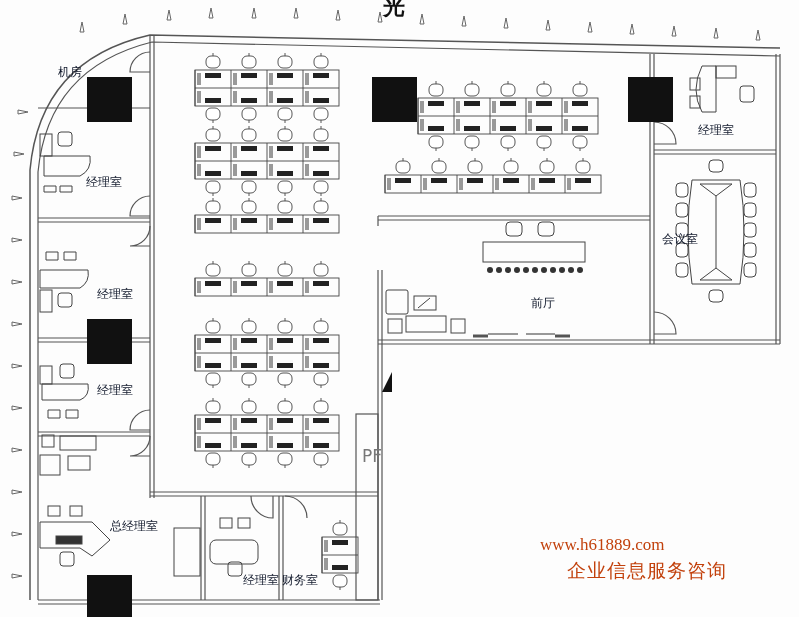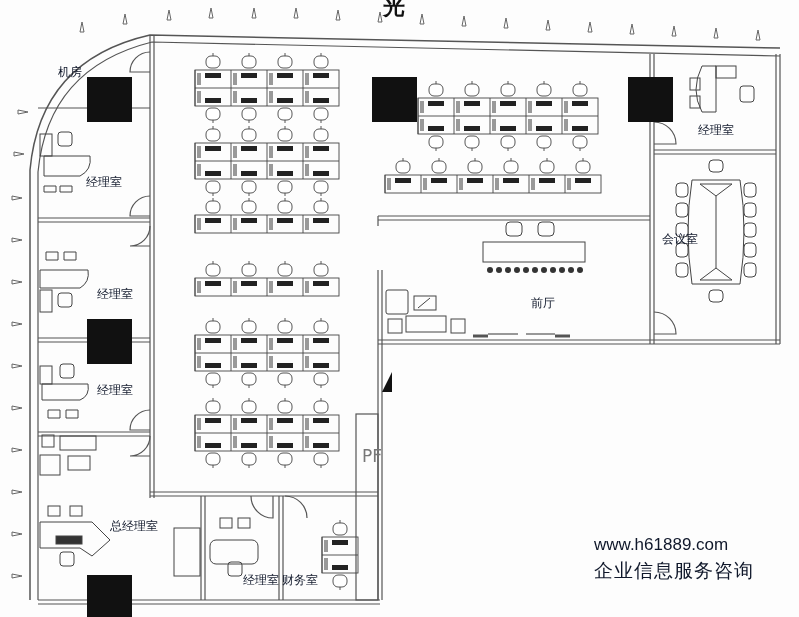--- a/index.html
+++ b/index.html
@@ -1,22 +1,22 @@
 <!DOCTYPE html>
 <html><head>
 <meta charset="utf-8">
 <style>
   html,body{margin:0;padding:0;background:#fdfdfd;}
   #canvas{position:relative;width:799px;height:617px;overflow:hidden;background:#fdfdfd;font-family:"DejaVu Sans",sans-serif;}
   svg#plan{position:absolute;left:0;top:0;}
   .lbl{position:absolute;font-size:12px;color:#0f172a;white-space:nowrap;line-height:1;}
   .title-frag{position:absolute;left:383px;top:-8px;font-size:22px;font-weight:bold;color:#111;}
-  .wm{position:absolute;left:594px;color:#0f172a;font-family:Liberation Sans, sans-serif;white-space:nowrap;}
+  .wm{position:absolute;left:540px;color:#c2410c;font-family:Liberation Serif, serif;white-space:nowrap;}
   .wm1{top:535px;font-size:17px;}
-  .wm2{top:558px;font-size:19px;letter-spacing:1px;}
+  .wm2{top:558px;font-size:19px;letter-spacing:1px;margin-left:27px;}
 </style>
 </head>
 <body>
 
 <div id="canvas">
   <div class="title-frag">光</div>
 
   <svg id="plan" width="799" height="617" xmlns="http://www.w3.org/2000/svg">
     <g id="walls" stroke="#555" stroke-width="1.2" fill="none">
 

